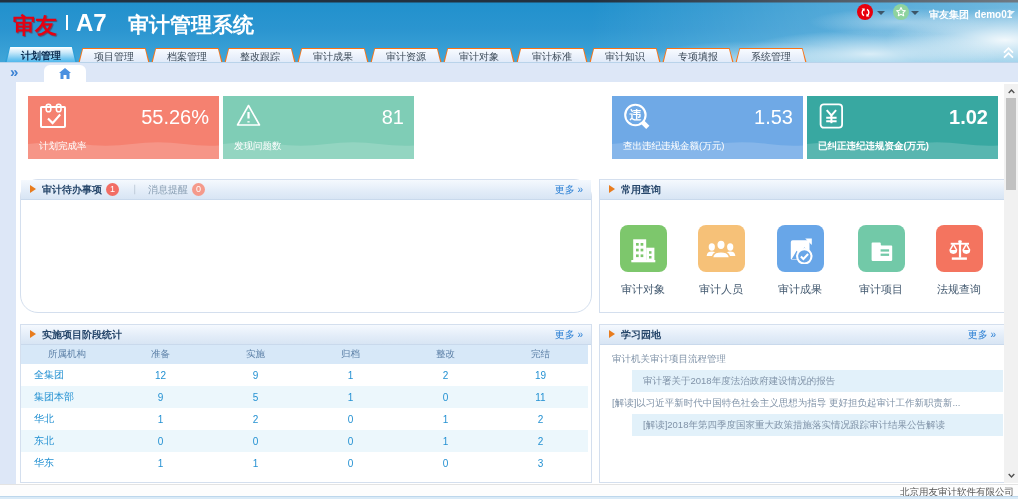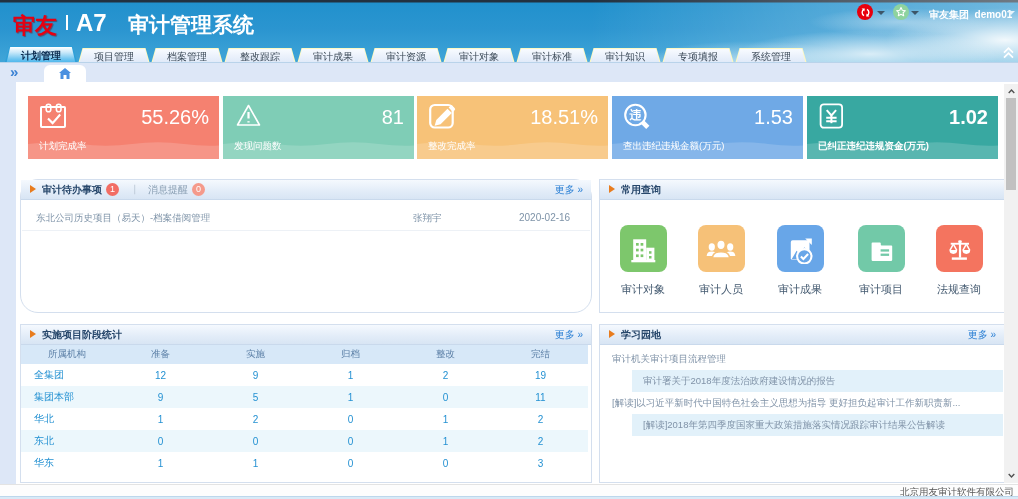--- a/index.html
+++ b/index.html
@@ -25,21 +25,21 @@
 
 #userbar { position:absolute; left:0; top:0; width:1018px; height:28px; }
 .ucircle { position:absolute; width:16px; height:16px; border-radius:50%; display:flex; align-items:center; justify-content:center; }
 .caret { position:absolute; width:0; height:0; border-left:4px solid transparent; border-right:4px solid transparent; border-top:4.5px solid #3d5668; }
 #uname { position:absolute; left:929px; top:8px; color:#fff; font-size:10px; font-weight:bold; white-space:nowrap; }
 
 
 #tabs { position:absolute; left:5px; top:46px; height:16px; white-space:nowrap; }
 .tab { position:relative; display:inline-block; vertical-align:bottom; width:72px; height:16px; margin-right:1px; text-align:center;
   font-size:10px; line-height:17px; color:#3c4a58;
-  background:#fef9c3; clip-path:polygon(4.5px 0, 67.5px 0, 72px 16px, 0 16px); }
+  background:#f97316; clip-path:polygon(4.5px 0, 67.5px 0, 72px 16px, 0 16px); }
 .tab::before { content:""; position:absolute; left:1.3px; right:1.3px; top:1.1px; bottom:0;
   background:linear-gradient(180deg,#f8fbff 0%,#e9f0fb 55%,#dde8f8 100%);
   clip-path:polygon(3.7px 0, 65.7px 0, 69.4px 14.9px, 0 14.9px); }
 .tab span { position:relative; }
 .tab.active { height:18px; line-height:19px; color:#0c2c50; font-weight:bold; background:#2d9fd8; }
 .tab.active::before { background:linear-gradient(180deg,#ffffff 0%,#cdeafa 30%,#6cc4f0 72%,#3fb0ea 100%);
   clip-path:polygon(3.9px 0, 65.5px 0, 69.4px 16.9px, 0 16.9px); }
 #collapse { position:absolute; right:4px; top:45px; }
 
 
@@ -173,32 +173,20 @@
           <path d="M13.5 2.5 L24.5 22 L2.5 22 Z" stroke-linejoin="round"></path>
           <path d="M13.5 9 L13.5 15.5" stroke-width="2.2"></path>
           <path d="M13.5 18.2 L13.5 19.5" stroke-width="2.2"></path>
         </svg></div>
     <div class="num">81</div>
       <div class="lbl">发现问题数</div>
     <svg class="wave" width="191" height="22" viewBox="0 0 191 22">
         <path d="M0 7 Q 26 3.5 52 7 T 104 7 T 156 7 T 208 7 L 191 22 L 0 22 Z" fill="rgba(255,255,255,0.16)"></path>
       </svg>
   </div>
-  <div class="card" style="left:417px; background:#f7c278;">
-    <div class="icon" style="left:12px; top:7px;"><svg width="28" height="28" viewBox="0 0 28 28">
-          <rect x="1.2" y="2" width="22.5" height="22.5" rx="4.5" fill="none" stroke="#fff" stroke-width="2.2"></rect>
-          <path d="M5.6 22.8 L7.3 16.9 L18.5 5.7 L22.8 10 L11.6 21.2 Z" fill="#fff"></path>
-          <path d="M19.6 4.6 L21.3 2.9 a1.6 1.6 0 0 1 2.3 0 l2 2 a1.6 1.6 0 0 1 0 2.3 L23.9 8.9 Z" fill="#fff"></path>
-        </svg></div>
-    <div class="num">18.51%</div>
-      <div class="lbl">整改完成率</div>
-    <svg class="wave" width="191" height="22" viewBox="0 0 191 22">
-        <path d="M0 7 Q 26 3.5 52 7 T 104 7 T 156 7 T 208 7 L 191 22 L 0 22 Z" fill="rgba(255,255,255,0.16)"></path>
-      </svg>
-  </div>
   <div class="card" style="left:612px; background:#6fa9e6;">
     <div class="icon" style="left:11px; top:7px;"><svg width="30" height="30" viewBox="0 0 30 30">
           <circle cx="12.4" cy="12" r="10.2" fill="none" stroke="#fff" stroke-width="2.1"></circle>
           <path d="M19.8 19.4 L24.8 24.4" stroke="#fff" stroke-width="4.6"></path>
           <text x="12.4" y="16.2" font-size="12" font-weight="bold" fill="#fff" text-anchor="middle">违</text>
         </svg></div>
     <div class="num">1.53</div>
       <div class="lbl">查出违纪违规金额(万元)</div>
     <svg class="wave" width="191" height="22" viewBox="0 0 191 22">
         <path d="M0 7 Q 26 3.5 52 7 T 104 7 T 156 7 T 208 7 L 191 22 L 0 22 Z" fill="rgba(255,255,255,0.16)"></path>
@@ -215,25 +203,20 @@
       <div class="lbl">已纠正违纪违规资金(万元)</div>
     <svg class="wave" width="191" height="22" viewBox="0 0 191 22">
         <path d="M0 7 Q 26 3.5 52 7 T 104 7 T 156 7 T 208 7 L 191 22 L 0 22 Z" fill="rgba(255,255,255,0.16)"></path>
       </svg>
   </div>
 
   <div class="panel" style="left:20px; top:179px; width:572px; height:134px;border-radius:18px;">
     <div class="phead">
       <span class="tri"></span><span class="t1">审计待办事项</span><span class="badge red">1</span><span class="psep">丨</span><span class="t2">消息提醒</span><span class="badge org">0</span>
       <span class="more">更多 »</span>
-    </div>
-    <div id="todo-row">
-      <span style="position:absolute; left:14px; top:10px;">东北公司历史项目（易天）-档案借阅管理</span>
-      <span style="position:absolute; left:391px; top:10px;">张翔宇</span>
-      <span style="position:absolute; left:497px; top:10px; font-size:10px;">2020-02-16</span>
     </div>
   </div>
 
   <div class="panel" style="left:599px; top:179px; width:406px; height:134px;">
     <div class="phead"><span class="tri"></span><span class="t1">常用查询</span></div>
     <div class="qitem" style="left:8px;">
       <div class="qbox" style="background:#7dc76c;">
         <svg width="28" height="28" viewBox="0 0 28 28">
             <rect x="4.2" y="4.3" width="13" height="22" fill="#fff"></rect>
             <rect x="17.2" y="12.7" width="8.2" height="13.6" fill="#fff"></rect>

